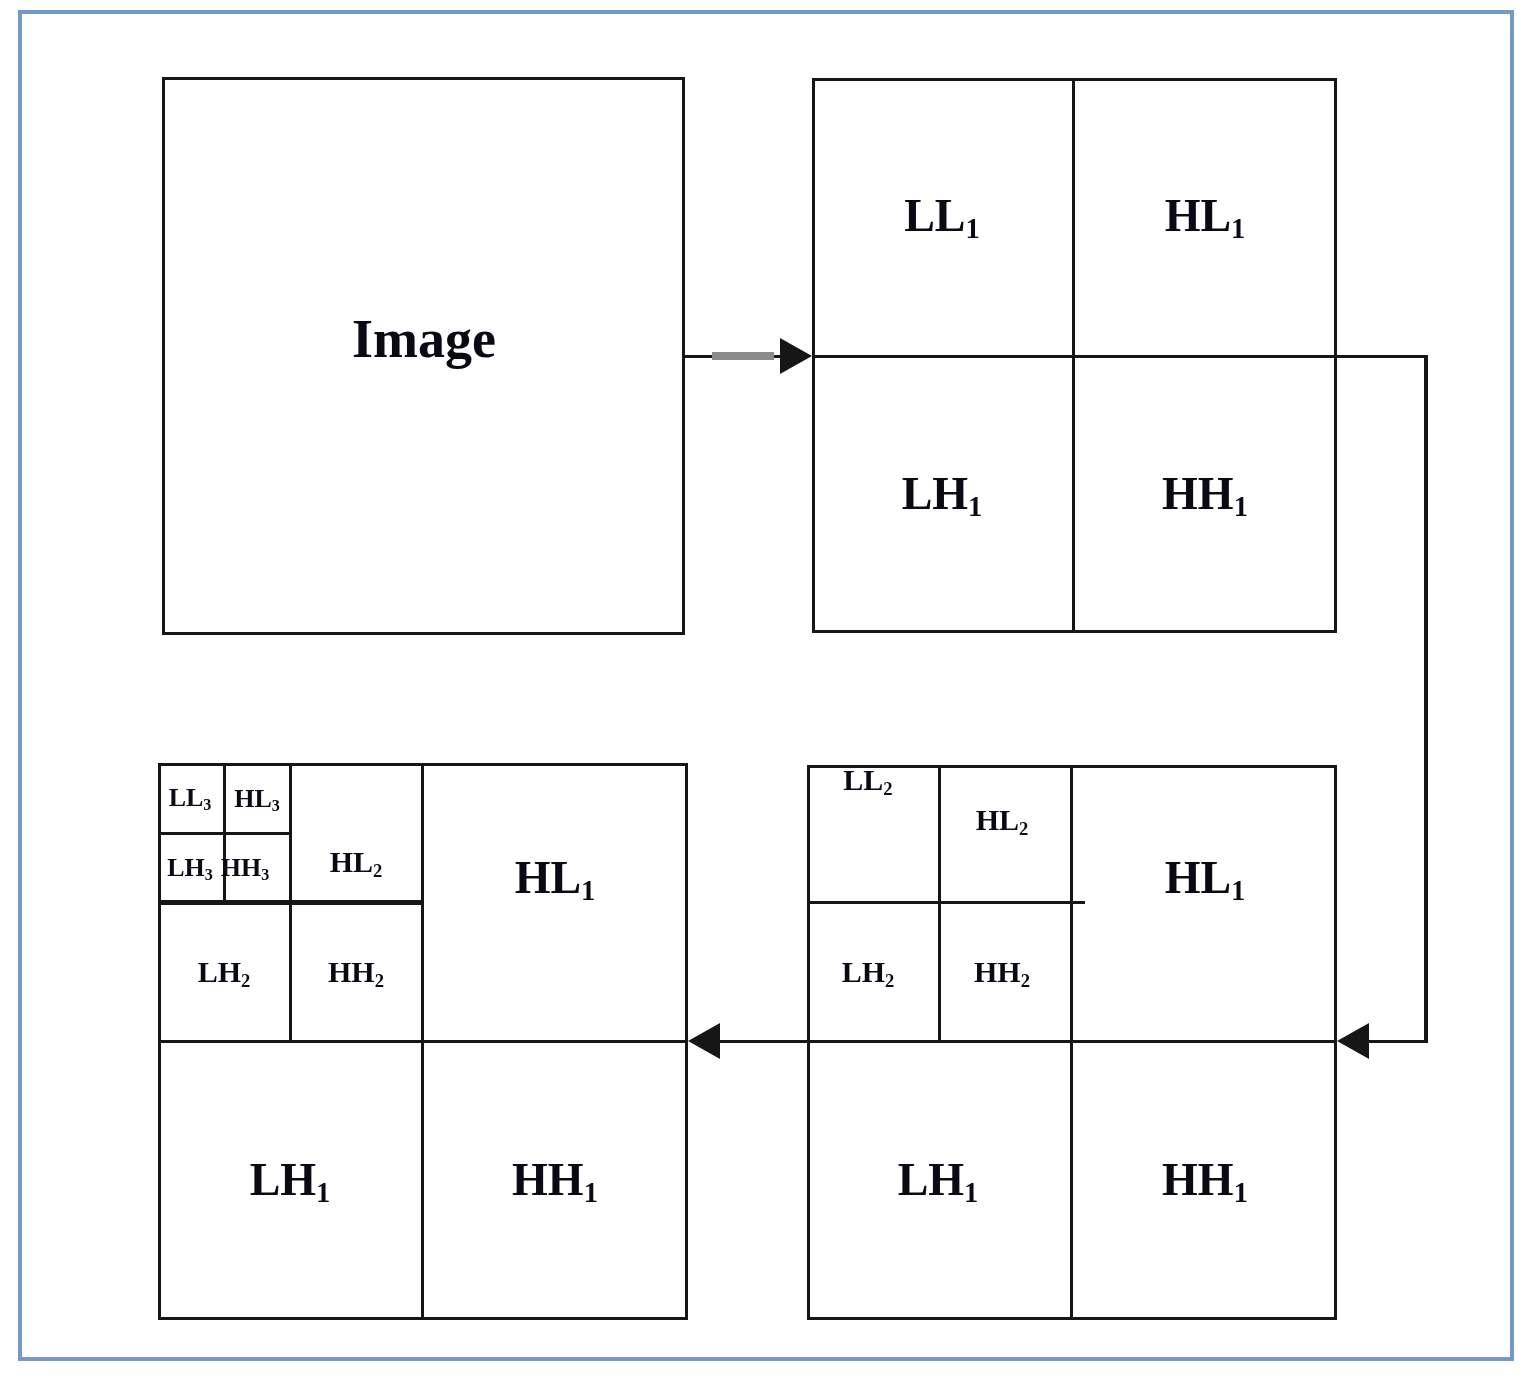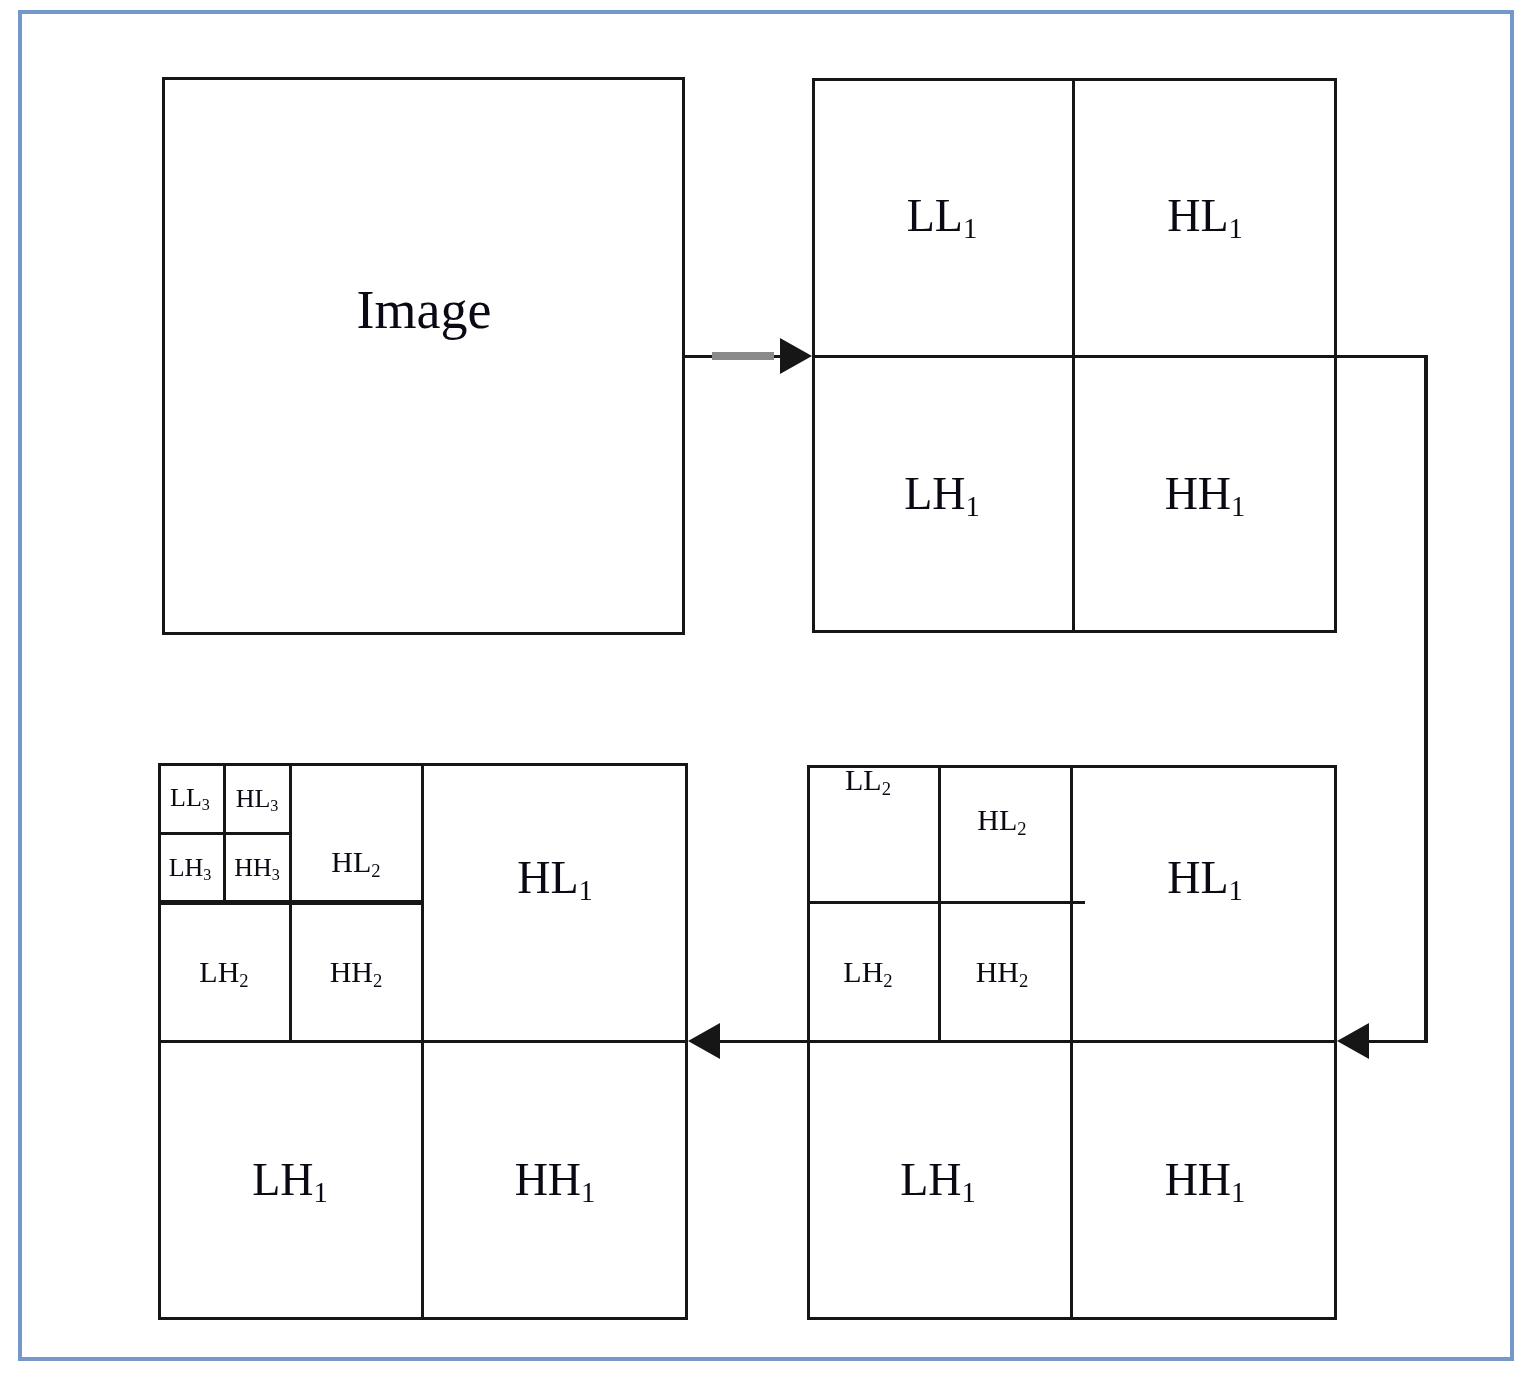--- a/index.html
+++ b/index.html
@@ -27,23 +27,24 @@
   .arr{position:absolute;width:0;height:0;}
   .arr.right{border-top:18px solid transparent;border-bottom:18px solid transparent;border-left:32px solid var(--ink,#161616);}
   .arr.left{border-top:18px solid transparent;border-bottom:18px solid transparent;border-right:32px solid var(--ink,#161616);}
   .lbl{
     position:absolute;
     transform:translate(-50%,-50%);
     color:#0a0a14;
     white-space:nowrap;
     line-height:1;
     letter-spacing:0px;
+    font-weight:bold;
   }
   .lbl sub{font-size:0.62em;line-height:0;vertical-align:-0.25em;}
-  .s54{font-size:54px;}
+  .s54{font-size:54px;margin-top:29px;}
   .s46{font-size:46px;}
   .s30{font-size:30px;}
   .s26{font-size:26px;}
 </style>
 </head>
 <body>
 
 <div class="stage">
 
   <div class="frame"></div>
@@ -90,21 +91,21 @@
   <div class="vline" style="left:421px;top:763px;width:3px;height:557px"></div>
   <div class="hline" style="left:158px;top:1040px;width:530px;height:3px"></div>
   <div class="vline" style="left:289px;top:763px;width:3px;height:280px"></div>
   <div class="hline" style="left:158px;top:900px;width:266px;height:5px"></div>
   <div class="vline" style="left:223px;top:763px;width:3px;height:140px"></div>
   <div class="hline" style="left:158px;top:832px;width:134px;height:3px"></div>
 
   <div class="lbl s26" style="left:190px;top:798px"><span>LL</span><sub>3</sub></div>
   <div class="lbl s26" style="left:257px;top:799px"><span>HL</span><sub>3</sub></div>
   <div class="lbl s26" style="left:190px;top:868px"><span>LH</span><sub>3</sub></div>
-  <div class="lbl s26" style="left:257px;top:868px"><span>HH</span><sub>3</sub></div>
+  <div class="lbl s26" style="left:245px;top:868px"><span>HH</span><sub>3</sub></div>
   <div class="lbl s30" style="left:356px;top:862px"><span>HL</span><sub>2</sub></div>
   <div class="lbl s30" style="left:224px;top:972px"><span>LH</span><sub>2</sub></div>
   <div class="lbl s30" style="left:356px;top:972px"><span>HH</span><sub>2</sub></div>
   <div class="lbl s46" style="left:555px;top:878px"><span>HL</span><sub>1</sub></div>
   <div class="lbl s46" style="left:290px;top:1180px"><span>LH</span><sub>1</sub></div>
   <div class="lbl s46" style="left:555px;top:1180px"><span>HH</span><sub>1</sub></div>
 
 </div>
 
 </body></html>

